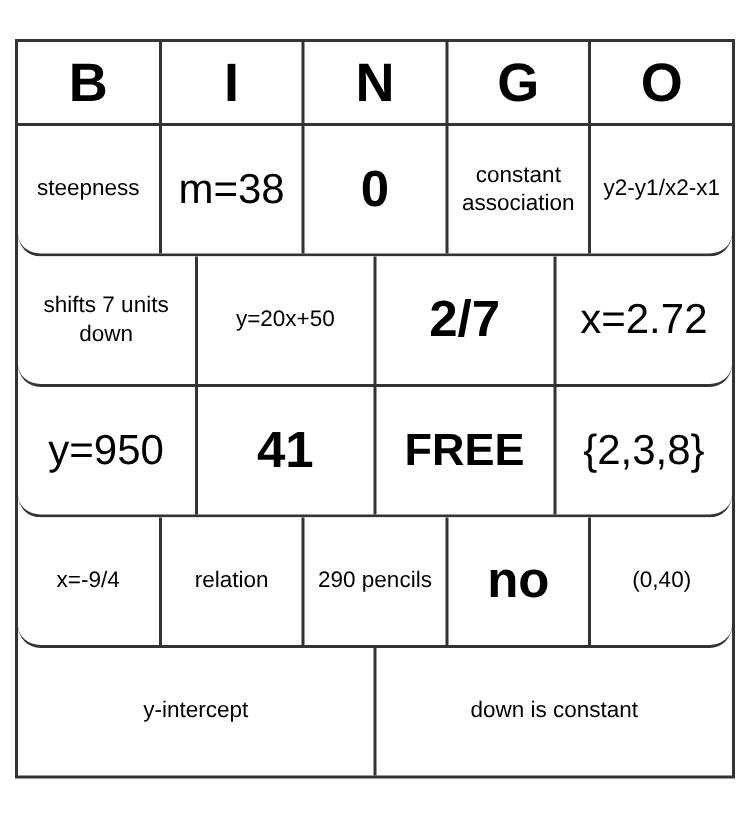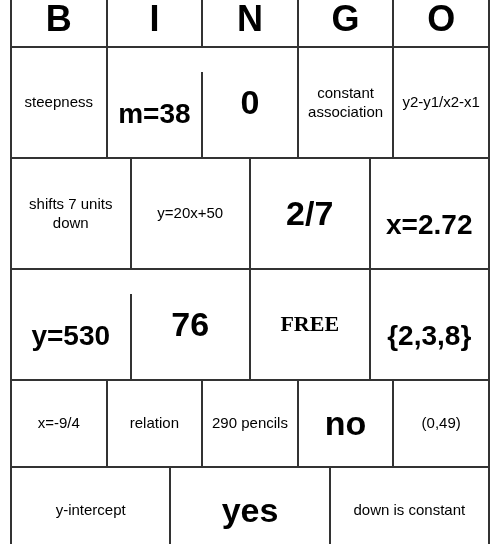--- a/index.html
+++ b/index.html
@@ -43,20 +43,21 @@
     }
 
     .bingo-body {
       display: flex;
       flex-direction: column;
     }
 
     .bingo-row {
       display: flex;
       border-bottom: 2px solid #333;
+      border-radius: 15px;
     }
 
     .bingo-row:last-child {
       border-bottom: none;
     }
 
     .bingo-cell {
       flex: 1;
       min-height: 85px;
       border-right: 2px solid #333;
@@ -68,33 +69,31 @@
       font-size: 15px;
       line-height: 1.3;
     }
 
     .bingo-cell:last-child {
       border-right: none;
     }
 
     .bingo-cell.large {
       font-size: 28px;
-      font-weight: bold;
-      margin-top: 24px;
+      font-weight: normal;
     }
 
     .bingo-cell.xlarge {
       font-size: 34px;
       font-weight: bold;
     }
 
     .bingo-cell.free {
-      font-size: 22px;
+      font-size: 30px;
       font-weight: bold;
-      font-family: Liberation Serif, serif;
     }
   </style>
 </head>
 <body>
 
 <div class="bingo-card">
   <div class="bingo-header">
   <div class="bingo-header-cell">B</div>
       <div class="bingo-header-cell">I</div>
       <div class="bingo-header-cell">N</div>
@@ -109,31 +108,30 @@
         <div class="bingo-cell">constant association</div>
         <div class="bingo-cell">y2-y1/x2-x1</div>
       </div>
       <div class="bingo-row">
         <div class="bingo-cell">shifts 7 units down</div>
         <div class="bingo-cell">y=20x+50</div>
         <div class="bingo-cell xlarge">2/7</div>
         <div class="bingo-cell large">x=2.72</div>
       </div>
       <div class="bingo-row">
-        <div class="bingo-cell large">y=530</div>
-        <div class="bingo-cell xlarge">76</div>
+        <div class="bingo-cell large">y=950</div>
+        <div class="bingo-cell xlarge">41</div>
         <div class="bingo-cell free">FREE</div>
         <div class="bingo-cell large">{2,3,8}</div>
       </div>
       <div class="bingo-row">
         <div class="bingo-cell">x=-9/4</div>
         <div class="bingo-cell">relation</div>
         <div class="bingo-cell">290 pencils</div>
         <div class="bingo-cell xlarge">no</div>
-        <div class="bingo-cell">(0,49)</div>
+        <div class="bingo-cell">(0,40)</div>
       </div>
       <div class="bingo-row">
         <div class="bingo-cell">y-intercept</div>
-        <div class="bingo-cell xlarge">yes</div>
         <div class="bingo-cell">down is constant</div>
       </div>
     </div>
 </div>
 
 </body></html>

